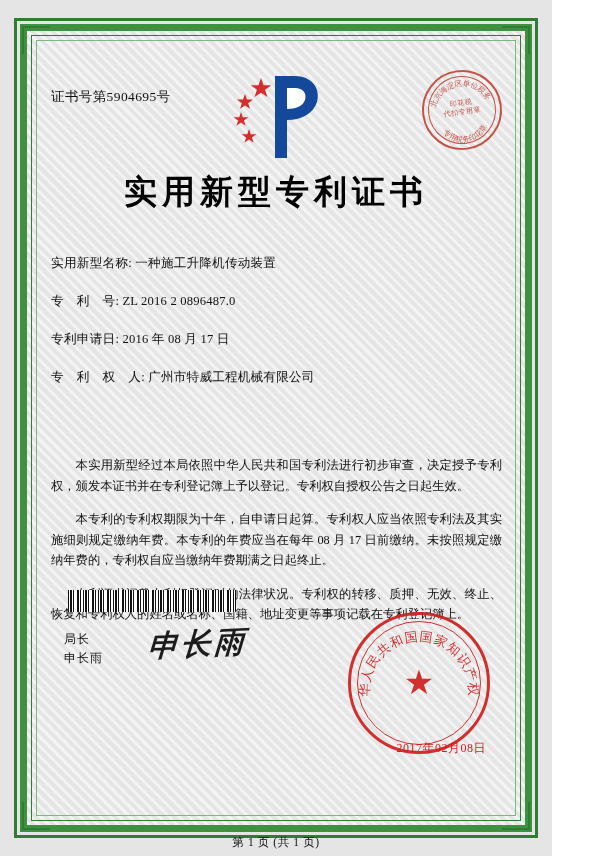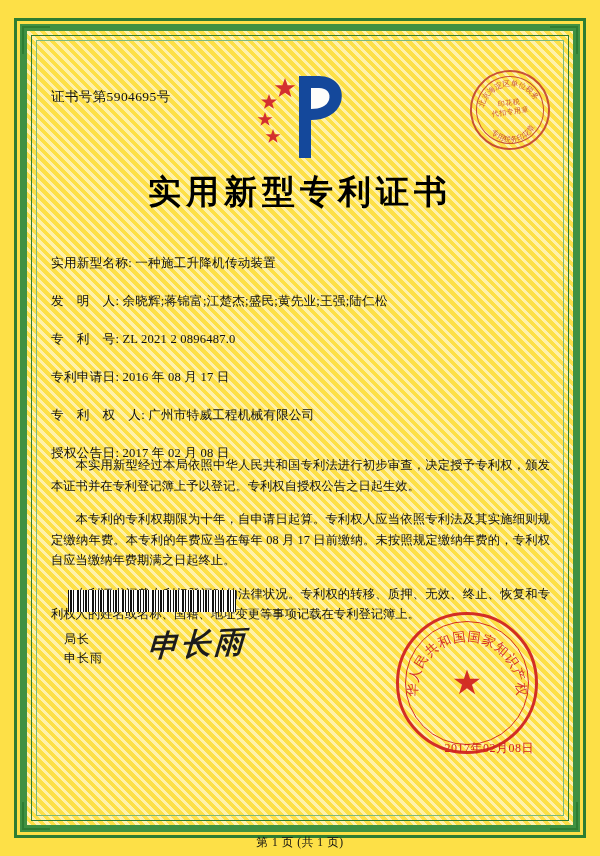--- a/index.html
+++ b/index.html
@@ -9,23 +9,23 @@
   }
   body {
     width: 600px;
     height: 856px;
     font-family: "Liberation Serif", "DejaVu Serif", serif;
     color: #1a1a1a;
     overflow: hidden;
   }
   .page {
     position: relative;
-    width: 600px;
+    width: 552px;
     height: 856px;
-    background: #fde047;
+    background: #e5e5e5;
     box-sizing: border-box;
   }
 
   
   .frame-outer {
     position: absolute;
     left: 14px; top: 18px; right: 14px; bottom: 18px;
     border: 3px solid #2e7d32;
     box-sizing: border-box;
   }
@@ -276,39 +276,31 @@
     </div>
 
     <div class="title">实用新型专利证书</div>
 
     <div class="fields">
       <div class="field">
         <span class="lbl">实用新型名称:</span>
         <span class="val">一种施工升降机传动装置</span>
       </div>
       <div class="field">
-        <span class="lbl">发　明　人:</span>
-        <span class="val">余晓辉;蒋锦富;江楚杰;盛民;黄先业;王强;陆仁松</span>
-      </div>
-      <div class="field">
         <span class="lbl">专　利　号:</span>
-        <span class="val">ZL 2021 2 0896487.0</span>
+        <span class="val">ZL 2016 2 0896487.0</span>
       </div>
       <div class="field">
         <span class="lbl">专利申请日:</span>
         <span class="val">2016 年 08 月 17 日</span>
       </div>
       <div class="field">
         <span class="lbl">专　利　权　人:</span>
         <span class="val">广州市特威工程机械有限公司</span>
       </div>
-      <div class="field">
-        <span class="lbl">授权公告日:</span>
-        <span class="val">2017 年 02 月 08 日</span>
-      </div>
     </div>
 
     <div class="body-text">
       <p>本实用新型经过本局依照中华人民共和国专利法进行初步审查，决定授予专利权，颁发本证书并在专利登记簿上予以登记。专利权自授权公告之日起生效。</p>
       <p>本专利的专利权期限为十年，自申请日起算。专利权人应当依照专利法及其实施细则规定缴纳年费。本专利的年费应当在每年 08 月 17 日前缴纳。未按照规定缴纳年费的，专利权自应当缴纳年费期满之日起终止。</p>
       <p>专利证书记载专利权登记时的法律状况。专利权的转移、质押、无效、终止、恢复和专利权人的姓名或名称、国籍、地址变更等事项记载在专利登记簿上。</p>
     </div>
 
     <div class="barcode"></div>
 

